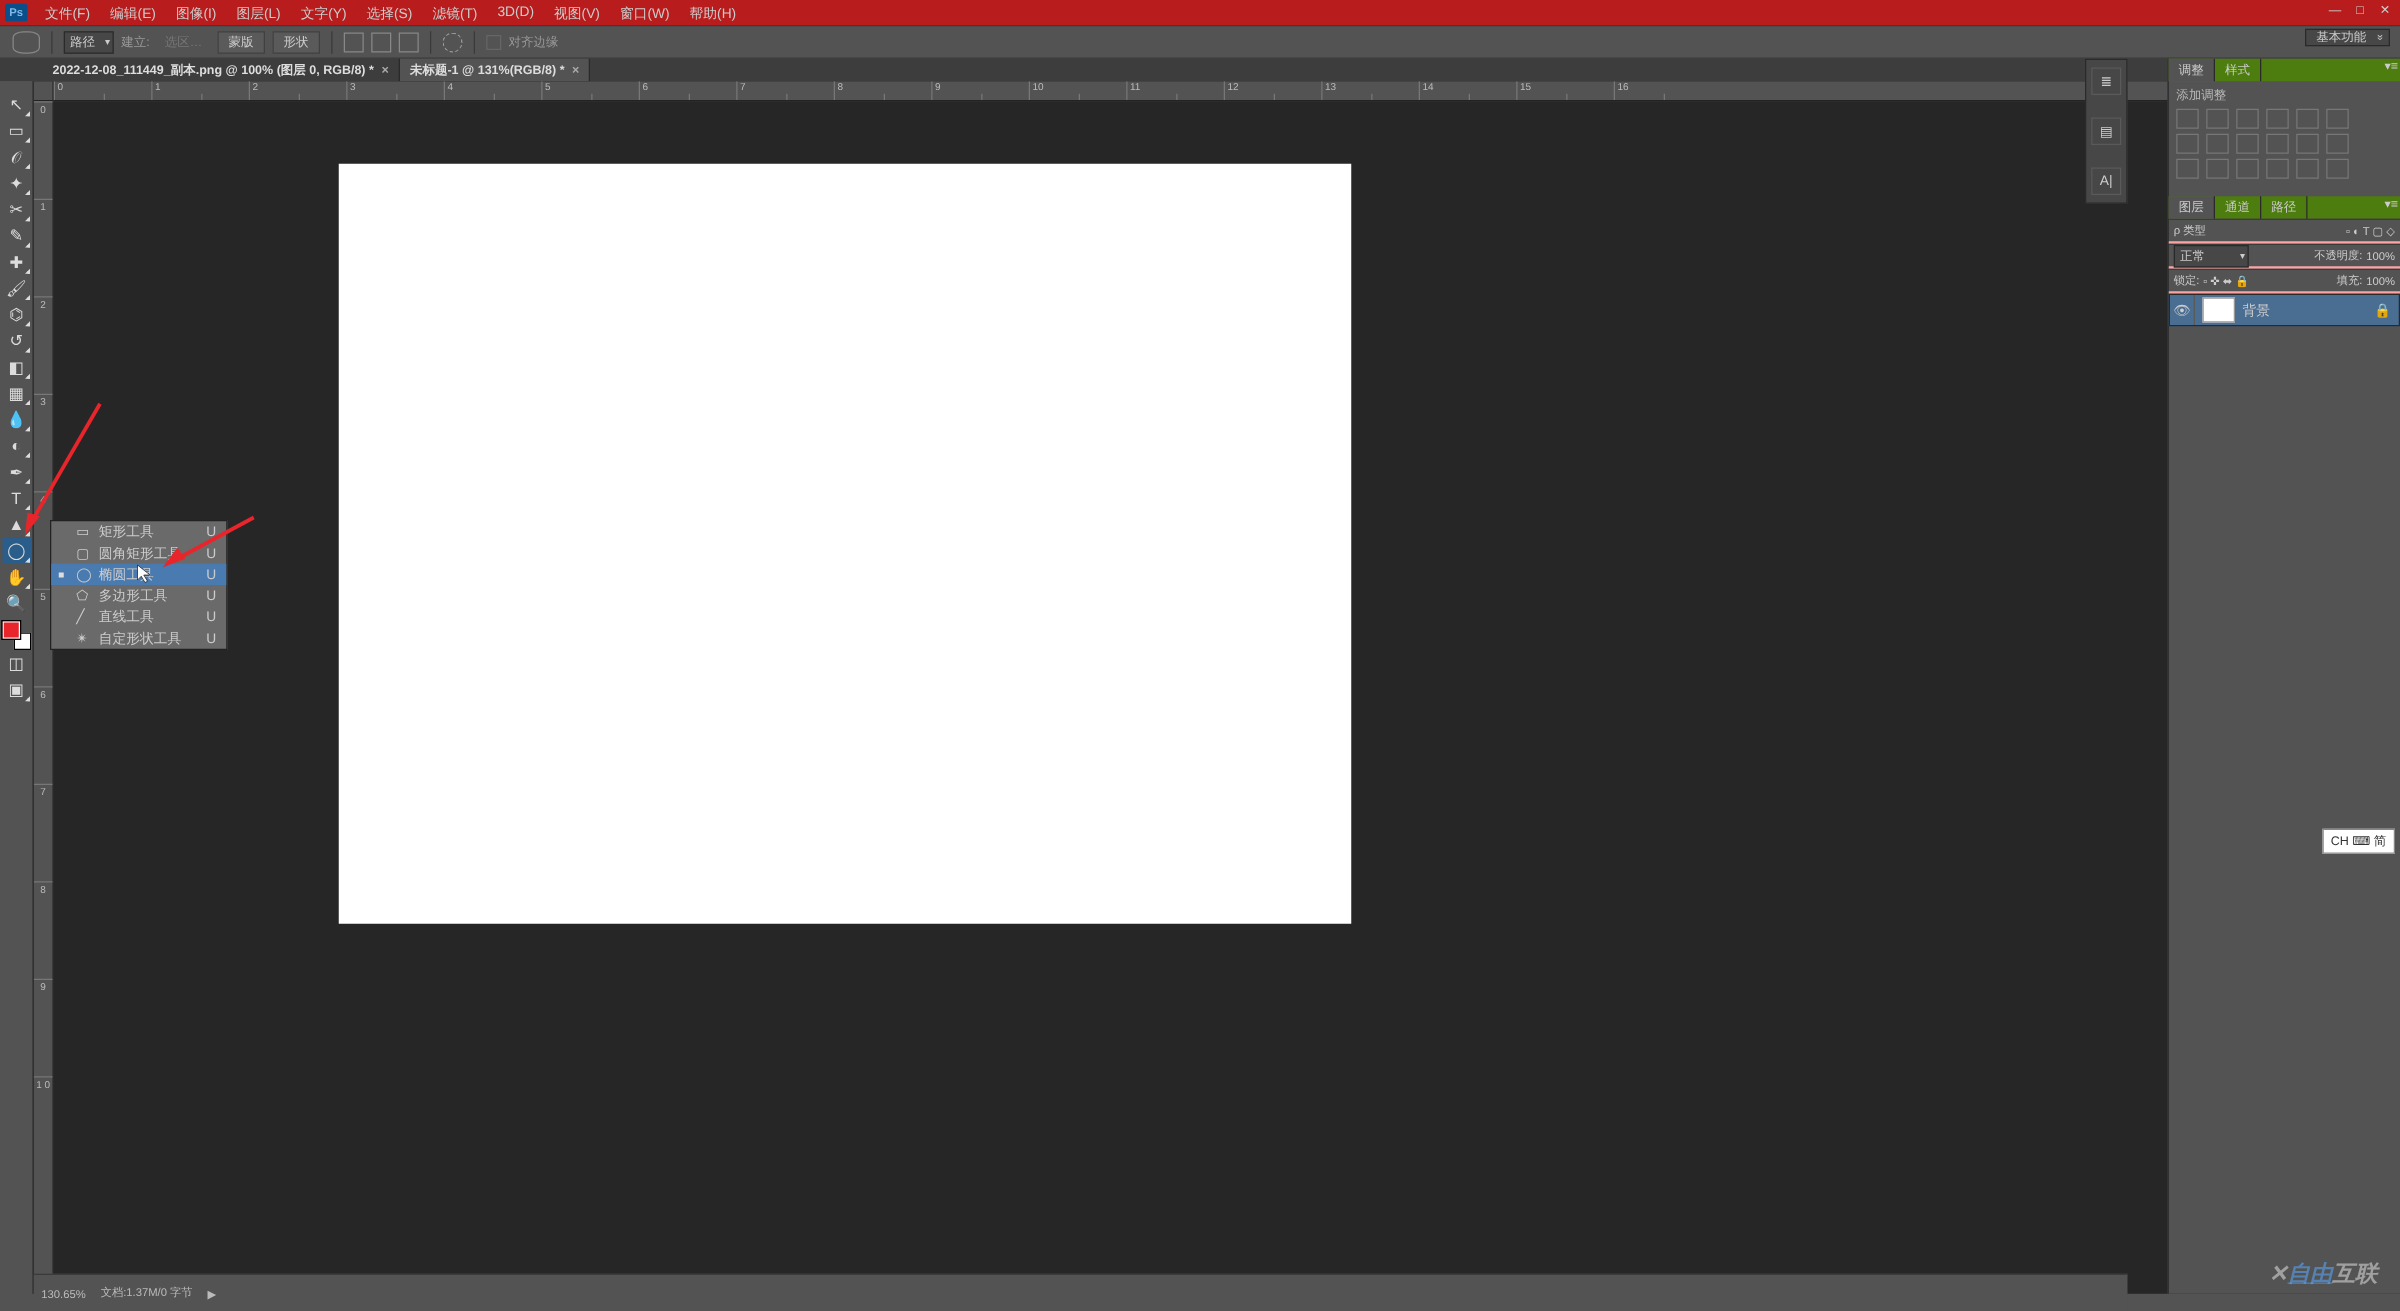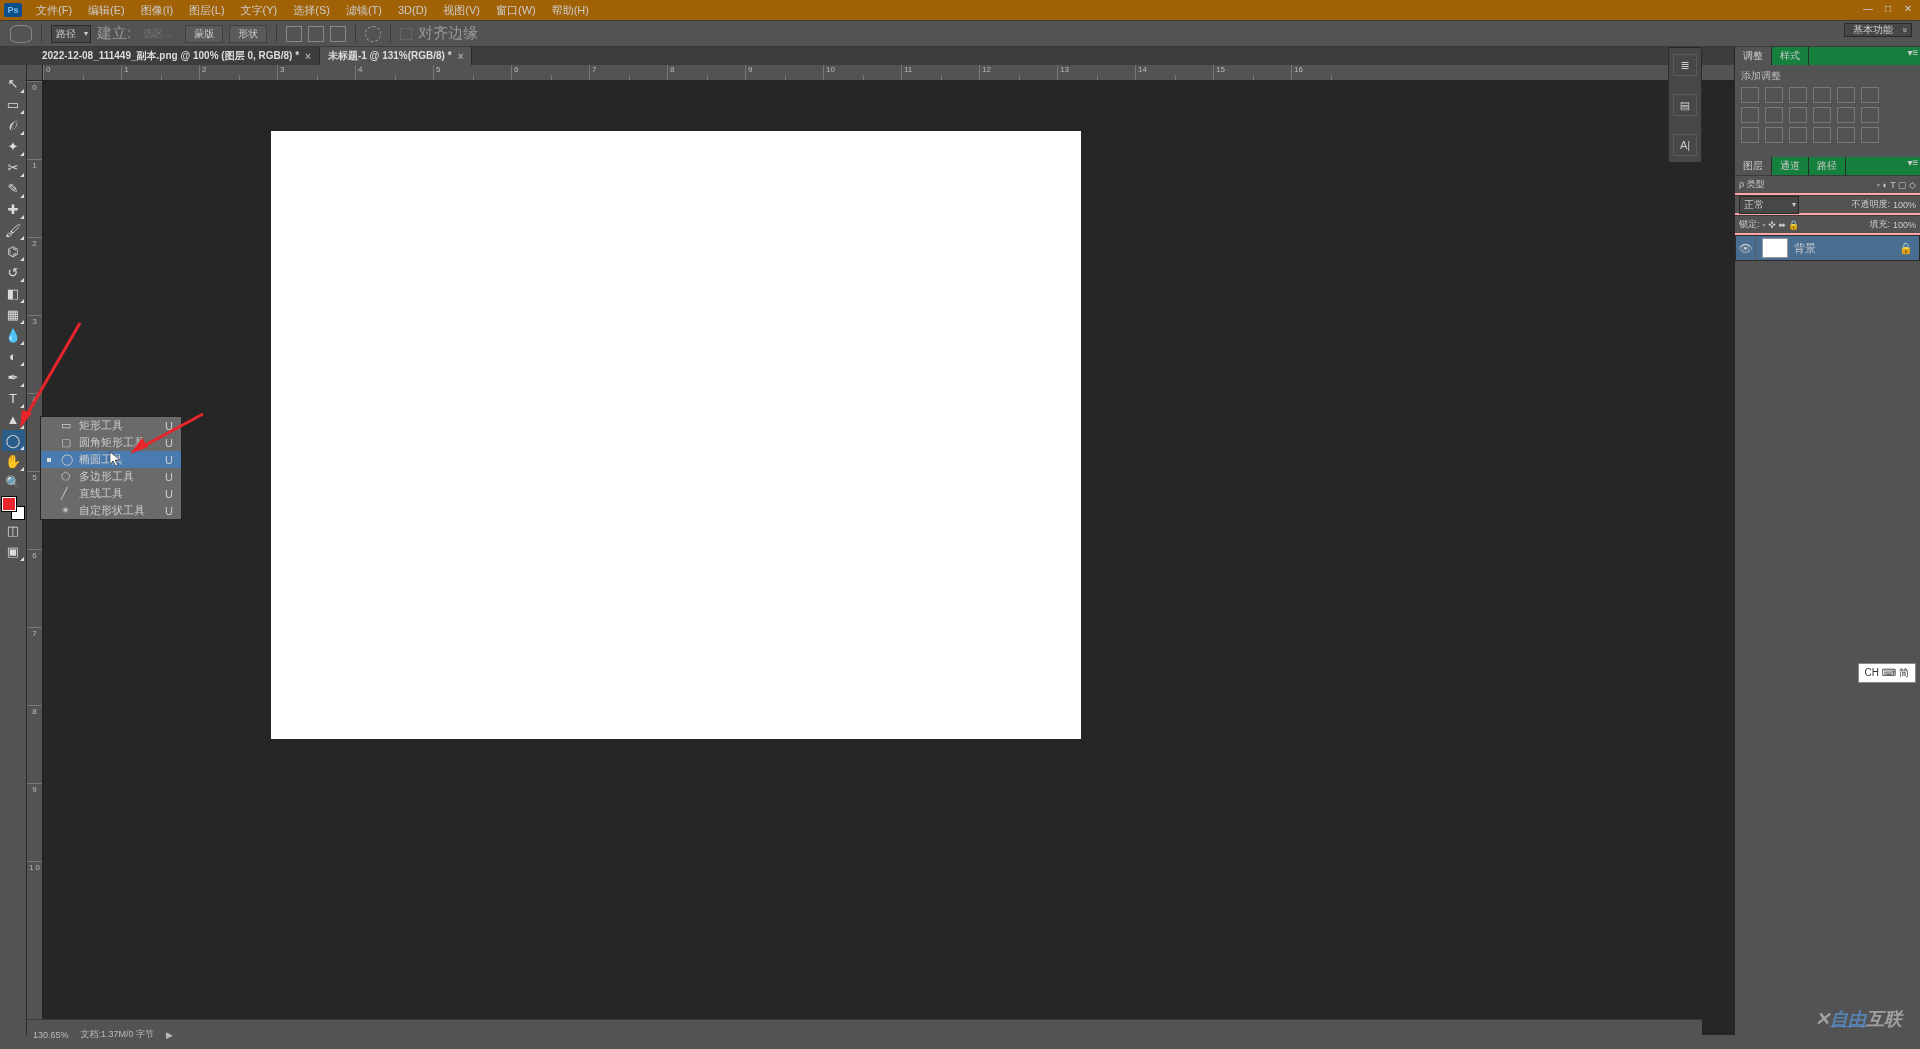--- a/index.html
+++ b/index.html
@@ -1,27 +1,27 @@
 <!DOCTYPE html>
 <html><head>
 <meta charset="utf-8">
 <style>
 * { margin:0; padding:0; box-sizing:border-box; font-family:"Microsoft YaHei",sans-serif; user-select:none; }
 body { background:#535353; width:1920px; height:1049px; overflow:hidden; position:relative; color:#ccc; font-size:11px; }
-.menubar { height:20px; background:#a16207; display:flex; align-items:center; padding-left:4px; }
+.menubar { height:20px; background:#b91c1c; display:flex; align-items:center; padding-left:4px; }
 .ps-logo { width:18px; height:14px; background:#0b4f8a; color:#7fb8e6; font-weight:bold; font-size:9px; display:flex; align-items:center; justify-content:center; margin-right:6px; border-radius:2px; }
 .menu-item { padding:0 8px; height:100%; display:flex; align-items:center; cursor:default; }
 .win-ctrl { position:absolute; right:6px; top:2px; display:flex; gap:8px; }
 .win-btn { width:12px; height:12px; display:flex; align-items:center; justify-content:center; font-size:10px; }
 .optbar { height:27px; background:#535353; border-top:1px solid #3a3a3a; border-bottom:1px solid #3a3a3a; display:flex; align-items:center; padding-left:10px; gap:6px; }
 .opt-icon { width:22px; height:18px; border:1px solid #888; border-radius:9px/5px; }
 .opt-sep { width:1px; height:18px; background:#3a3a3a; margin:0 3px; }
 .opt-select { background:#474747; border:1px solid #2a2a2a; height:18px; padding:0 14px 0 4px; position:relative; font-size:10px; display:flex; align-items:center; }
 .opt-select::after { content:"▾"; position:absolute; right:2px; font-size:8px; }
-.opt-lbl { font-size:15px; color:#999; }
+.opt-lbl { font-size:10px; color:#999; }
 .opt-txt { font-size:10px; color:#777; padding:0 6px; }
 .opt-btn { background:#5a5a5a; border:1px solid #404040; height:18px; padding:0 8px; font-size:10px; display:flex; align-items:center; }
 .opt-gear { width:16px; height:16px; border-radius:50%; border:1px dashed #999; }
 .opt-check { width:12px; height:12px; border:1px solid #666; }
 .workspace-sel { position:absolute; right:8px; top:23px; background:#474747; border:1px solid #2a2a2a; height:14px; padding:0 18px 0 8px; font-size:10px; display:flex; align-items:center; }
 .workspace-sel::after { content:"»"; position:absolute; right:4px; transform:rotate(90deg); font-size:9px; }
 .tabbar { height:18px; background:#3d3d3d; display:flex; padding-left:34px;font-weight:bold; }
 .tab { padding:0 8px; display:flex; align-items:center; font-size:10px; color:#ddd; gap:6px; border-right:1px solid #2a2a2a; }
 .tab.active { background:#535353; }
 .tab-x { font-size:10px; color:#aaa; }
@@ -45,21 +45,21 @@
 .fly-item { display:flex; align-items:center; padding:1px 8px 1px 20px; font-size:11px; gap:8px; position:relative; min-width:100px; }
 .fly-item.sel { background:#4a7bb0; }
 .fly-item .dot { position:absolute; left:6px; width:4px; height:4px; background:#ddd; }
 .fly-short { margin-left:auto; padding-left:12px; }
 .fly-icon { width:10px; display:inline-block; }
 .arrow { position:absolute; z-index:60; }
 .arrow svg { overflow:visible; }
 .dock { position:absolute; right:218px; top:47px; width:34px; display:flex; flex-direction:column; gap:18px; background:#474747; border:1px solid #2a2a2a; padding:6px 0; align-items:center; }
 .dock-btn { width:24px; height:22px; border:1px solid #5a5a5a; display:flex; align-items:center; justify-content:center; font-size:11px; }
 .rpanel { position:absolute; right:0; top:47px; width:186px; bottom:14px; background:#535353; border-left:1px solid #282828; }
-.pnl-tabs { display:flex; height:18px; background:#15803d; }
+.pnl-tabs { display:flex; height:18px; background:#4d7c0f; }
 .pnl-tab { padding:0 8px; display:flex; align-items:center; font-size:10px; border-right:1px solid #2a2a2a; }
 .pnl-tab.act { background:#535353; }
 .pnl-menu { margin-left:auto; width:14px; text-align:center; font-size:10px; }
 .pnl-body { padding:4px 6px; font-size:10px; color:#bbb; }
 .adj-row { display:flex; gap:6px; margin:4px 0; }
 .adj-icon { width:18px; height:16px; border:1px solid #777; }
 .layer-opts { height:20px; border-top:1px solid #3a3a3a; border-bottom:2px solid #fca5a5; display:flex; align-items:center; padding:0 4px; gap:3px; font-size:9px; }
 .layer-row { display:flex; align-items:center; background:#4a6d92; height:26px; border:1px solid #2a2a2a; }
 .layer-eye { width:20px; text-align:center; border-right:1px solid #5a5a5a; height:100%; display:flex; align-items:center; justify-content:center; }
 .layer-thumb { width:26px; height:20px; background:#fff; margin:0 6px; border:1px solid #999; }

